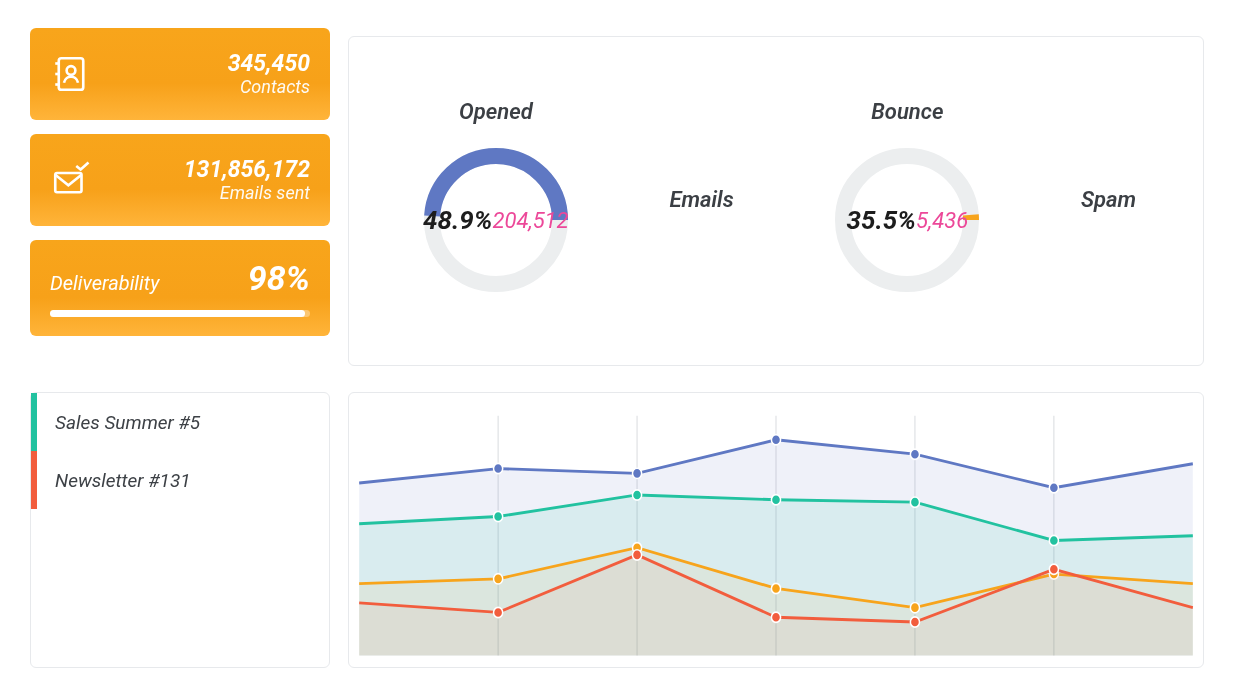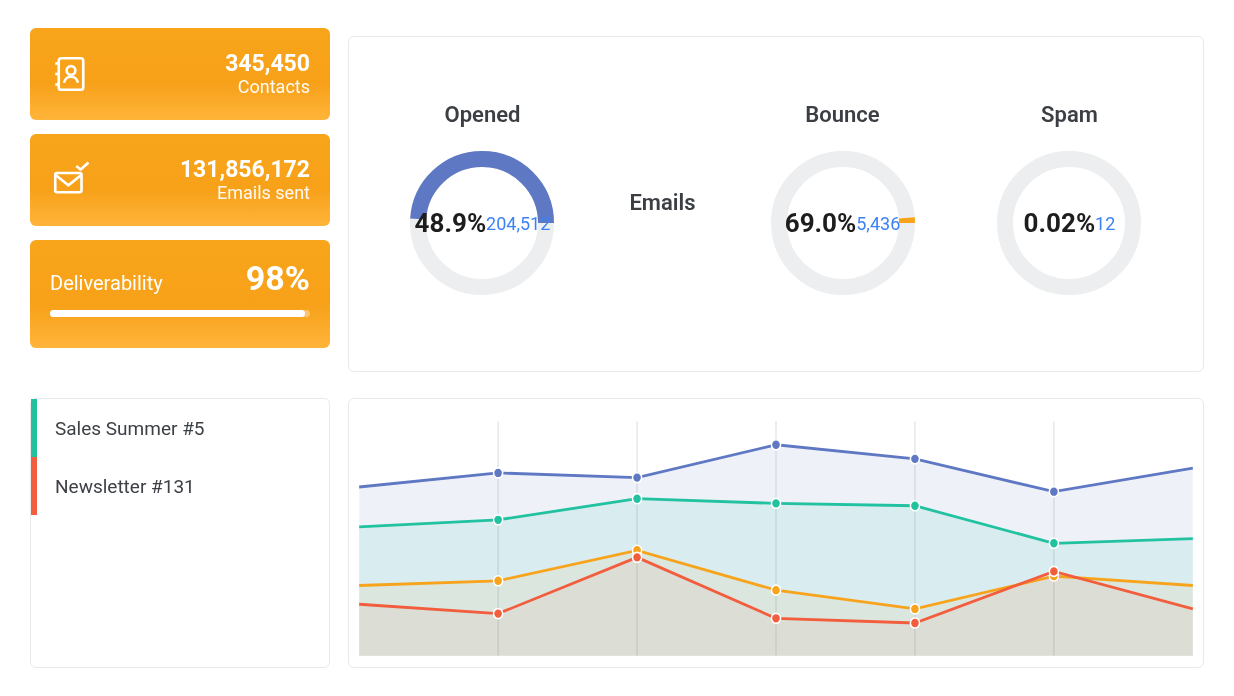--- a/index.html
+++ b/index.html
@@ -10,20 +10,21 @@
     width: 1234px;
     height: 696px;
     padding: 28px 30px;
   }
   .layout {
     display: grid;
     grid-template-columns: 300px 1fr;
     grid-template-rows: auto auto;
     gap: 18px;
     height: 100%;
+    font-style: italic;
   }
 
   
   .stat-stack { display: flex; flex-direction: column; gap: 14px; }
   .stat-card {
     background: linear-gradient(180deg,#f8a51b 0%, #f7a119 60%, #ffb43a 100%);
     border-radius: 6px;
     color: #fff;
     padding: 18px 20px;
     display: flex;
@@ -34,21 +35,21 @@
   .stat-card .icon { width: 42px; height: 42px; flex: 0 0 42px; }
   .stat-card .text { margin-left: auto; text-align: right; }
   .stat-card .value { font-size: 23px; font-weight: 700; line-height: 1.1; }
   .stat-card .label { font-size: 18px; font-weight: 400; opacity: .95; }
 
   .deliver-card {
     background: linear-gradient(180deg,#f8a51b 0%, #f7a119 60%, #ffb43a 100%);
     border-radius: 6px;
     color: #fff;
     padding: 18px 20px 20px;
-    height: 108px;
+    height: 96px;
   }
   .deliver-top { display: flex; align-items: baseline; justify-content: space-between; }
   .deliver-label { font-size: 20px; }
   .deliver-value { font-size: 34px; font-weight: 700; }
   .deliver-bar { margin-top: 12px; height: 7px; background: rgba(255,255,255,.35); border-radius: 4px; position: relative; }
   .deliver-bar-fill { position: absolute; top:0; left:0; bottom:0; background:#fff; border-radius:4px; }
 
   
   .panel {
     border: 1px solid #e7e9ec;
@@ -66,21 +67,21 @@
   .gauge-title { font-size: 22px; font-weight: 600; color:#3b3f44; }
   .donut-wrap { position: relative; width: 160px; height: 160px; }
   .donut-wrap svg { width: 160px; height: 160px; transform: rotate(-90deg); }
   .donut-track { fill: none; stroke: #eceeef; stroke-width: 16; }
   .donut-arc   { fill: none; stroke-width: 16; stroke-linecap: butt; }
   .donut-center {
     position:absolute; inset:0;
     display:flex; align-items:center; justify-content:center;
   }
   .donut-pct { font-size: 26px; font-weight: 700; color:#1d1d1d; }
-  .donut-count { font-size: 18px; color:#3b82f6; margin-top:2px; }
+  .donut-count { font-size: 22px; color:#ec4899; margin-top:2px; }
 
   
   .legend-panel { padding: 0; }
   .legend-list { list-style:none; }
   .legend-item {
     display:flex; align-items:center; gap:18px;
     height: 58px;
     padding: 0 18px 0 0;
   }
   .legend-swatch { width: 6px; height: 100%; }
@@ -160,37 +161,27 @@
     <div class="gauge-title">Emails</div>
       </div>
       <div class="gauge">
     <div class="gauge-title">Bounce</div>
     <div class="donut-wrap">
       <svg viewBox="0 0 160 160">
         <circle class="donut-track" cx="80" cy="80" r="64"></circle>
         <circle class="donut-arc" cx="80" cy="80" r="64" stroke="#f7a41c" stroke-dasharray="5.227610175573417 402.1238596594935" transform="rotate(90 80 80) scale(1,-1) translate(0,-160)"></circle>
       </svg>
       <div class="donut-center">
-        <div class="donut-pct">69.0%</div>
+        <div class="donut-pct">35.5%</div>
         <div class="donut-count">5,436</div>
       </div>
     </div>
       </div>
       <div class="gauge">
     <div class="gauge-title">Spam</div>
-    <div class="donut-wrap">
-      <svg viewBox="0 0 160 160">
-        <circle class="donut-track" cx="80" cy="80" r="64"></circle>
-        <circle class="donut-arc" cx="80" cy="80" r="64" stroke="#f25d3d" stroke-dasharray="0.0804247719318987 402.1238596594935" transform="rotate(90 80 80) scale(1,-1) translate(0,-160)"></circle>
-      </svg>
-      <div class="donut-center">
-        <div class="donut-pct">0.02%</div>
-        <div class="donut-count">12</div>
-      </div>
-    </div>
       </div>
     </div>
 
   <div class="panel legend-panel">
     <ul class="legend-list" id="legend-list">
         <li class="legend-item">
     <span class="legend-swatch" style="background:#22c2a0"></span>
     <span class="legend-label">Sales Summer #5</span>
         </li>
         <li class="legend-item">

